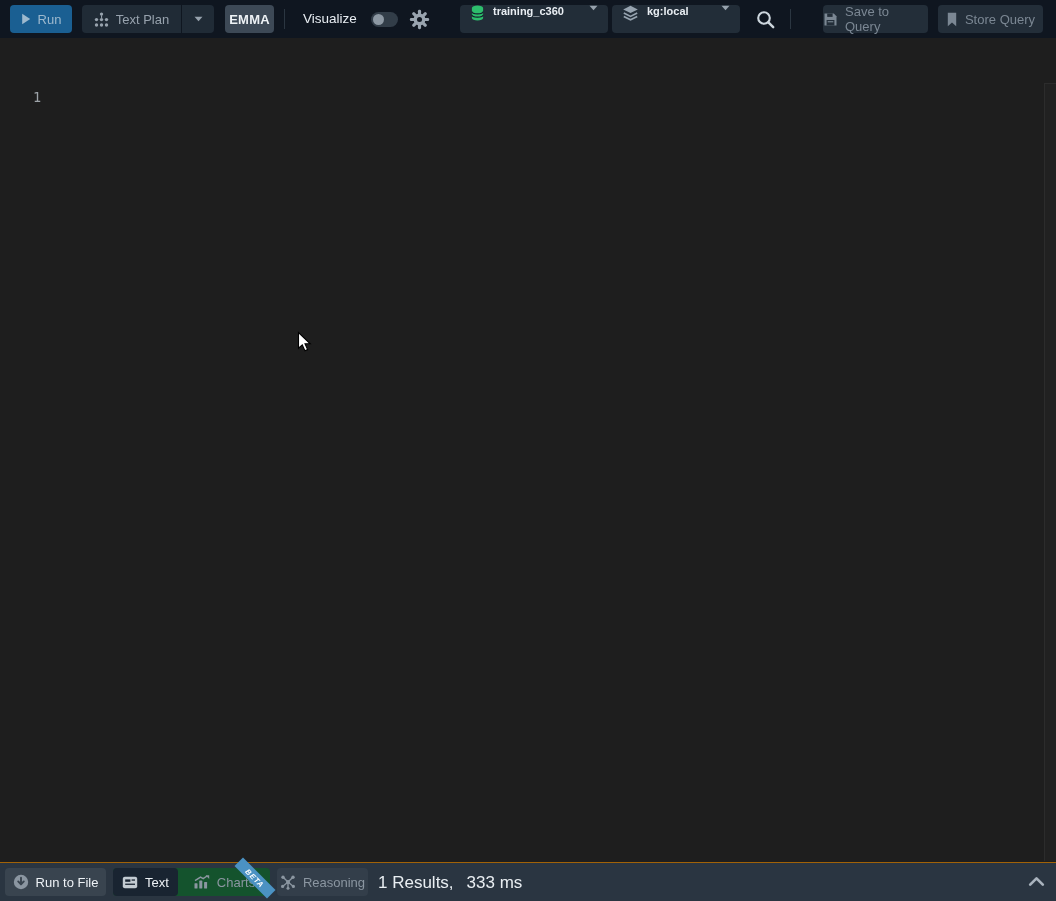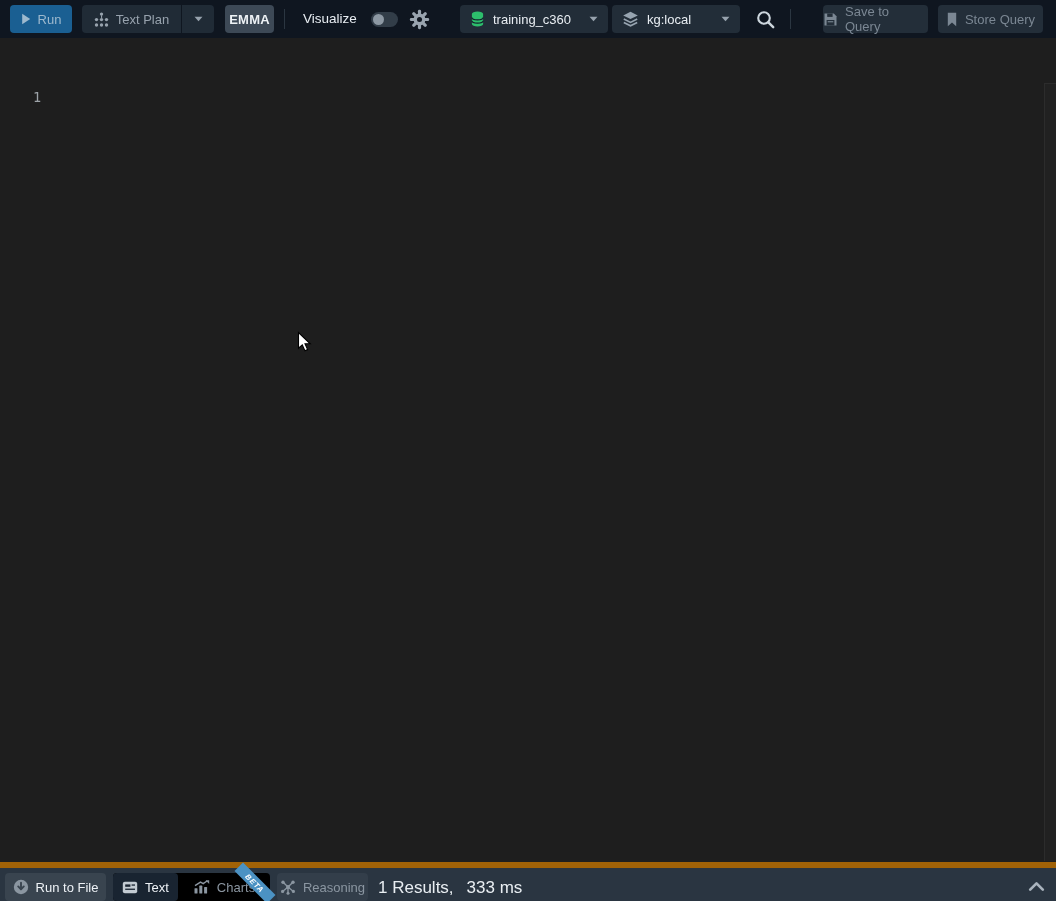--- a/index.html
+++ b/index.html
@@ -20,45 +20,45 @@
   .d1 { left:284px; } .d2 { left:790px; }
   .reasoning-label { position:absolute; left:303px; top:0; line-height:38px; color:#e8edf2; font-size:13.5px; }
   .toggle { position:absolute; left:371px; top:12px; width:27px; height:15px; border-radius:8px;
             background:#323d48; }
   .toggle .knob { position:absolute; left:2px; top:2px; width:11px; height:11px; border-radius:50%;
                   background:#8d98a3; }
   .icon-abs { position:absolute; }
   .gear-pos { left:409px; top:9px; }
   .search-pos { left:755px; top:9px; }
   .pill { position:absolute; top:5px; height:28px; background:#222d38; border-radius:4px;
-          display:flex; align-items:center; padding:0 10px; gap:8px; color:#e9eef3; font-size:13px; }
+          display:flex; align-items:flex-start; padding:0 10px; gap:8px; color:#e9eef3; font-size:11px;font-weight:bold; }
   .pill-db { left:460px; width:148px; }
   .pill-kg { left:612px; width:128px; }
   .pill .grow { flex:1; }
   .gray-btn { background:#232e39; color:#7b8793; }
   .save-btn { left:823px; width:105px; }
   .store-btn { left:938px; width:105px; }
 
   
   .editor { position:absolute; top:38px; left:0; width:1056px; height:824px; background:#1e1e1e; }
   .linenum { position:absolute; left:33px; top:51px; color:#9da3a8; font-size:13.5px;
              font-family:"DejaVu Sans Mono", monospace; }
   .code-area { position:absolute; left:58px; top:38px; right:14px; bottom:39px; }
   .ruler-v { position:absolute; left:1044px; top:45px; width:1px; height:778px; background:#2c2c2c; }
   .ruler-h { position:absolute; left:1044px; top:45px; width:12px; height:1px; background:#2c2c2c; }
   .minimap { position:absolute; left:1045px; top:46px; width:11px; height:777px; background:#212121; }
   .cursor { position:absolute; left:297px; top:331px; z-index:9; }
 
   
   .bottombar { position:absolute; left:0; top:862px; width:1056px; height:39px; background:#2a3541;
-               border-top:6px solid #a16207; z-index:5; }
+               border-top:1px solid #a16207; z-index:5; }
   .bb-btn { position:absolute; top:5px; height:28px; display:flex; align-items:center; justify-content:center;
             gap:7px; border-radius:4px; font-size:13px; }
   .runtofile-btn { left:5px; width:101px; background:#39444f; color:#eef2f6; }
-  .tabgroup { position:absolute; left:113px; top:5px; width:157px; height:28px; background:#000000;
+  .tabgroup { position:absolute; left:113px; top:5px; width:157px; height:28px; background:#14532d;
               border-radius:4px; display:flex; }
   .tab { display:flex; align-items:center; justify-content:center; gap:7px; font-size:13px;
          color:#8b96a1; height:28px; }
   .tab-text { width:65px; background:#192431; border-radius:4px; color:#eef2f6; }
   .tab-charts { flex:1; }
   .tab-visualize { position:absolute; left:277px; top:5px; width:91px; height:28px; background:#333e4a;
                    border-radius:4px; }
   .beta-ribbon { position:absolute; left:232px; top:9px; width:46px; height:12px; background:#4b92c3;
                  transform:rotate(45deg); display:flex; align-items:center; justify-content:center;
                  color:#fff; font-size:7.5px; font-weight:700; font-style:italic; letter-spacing:.7px;

